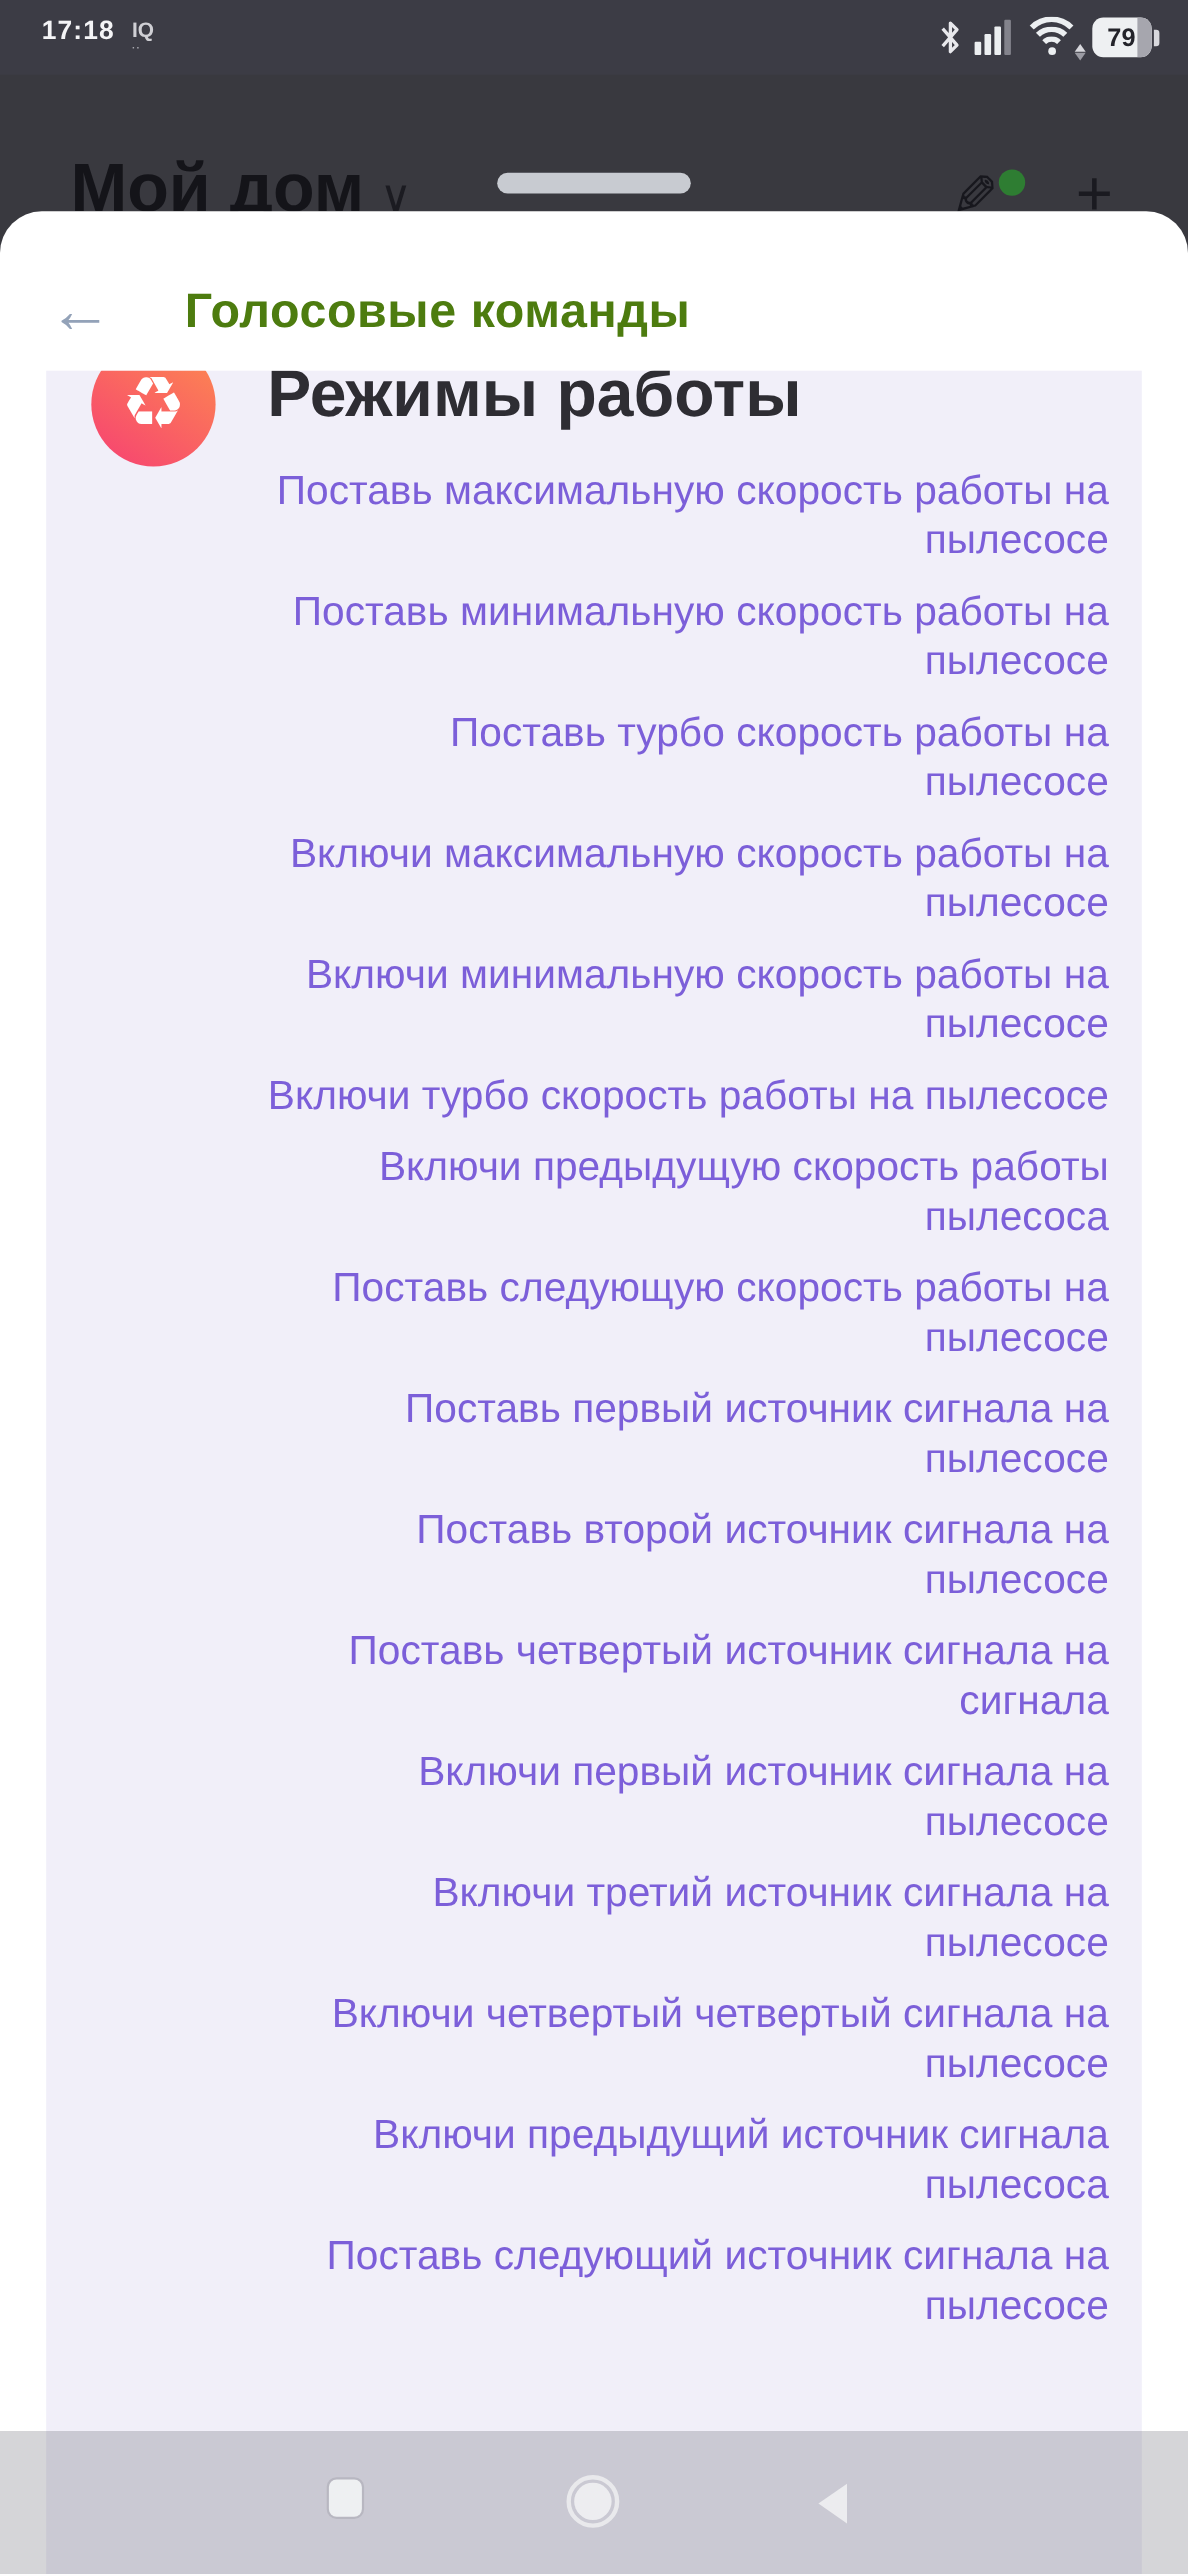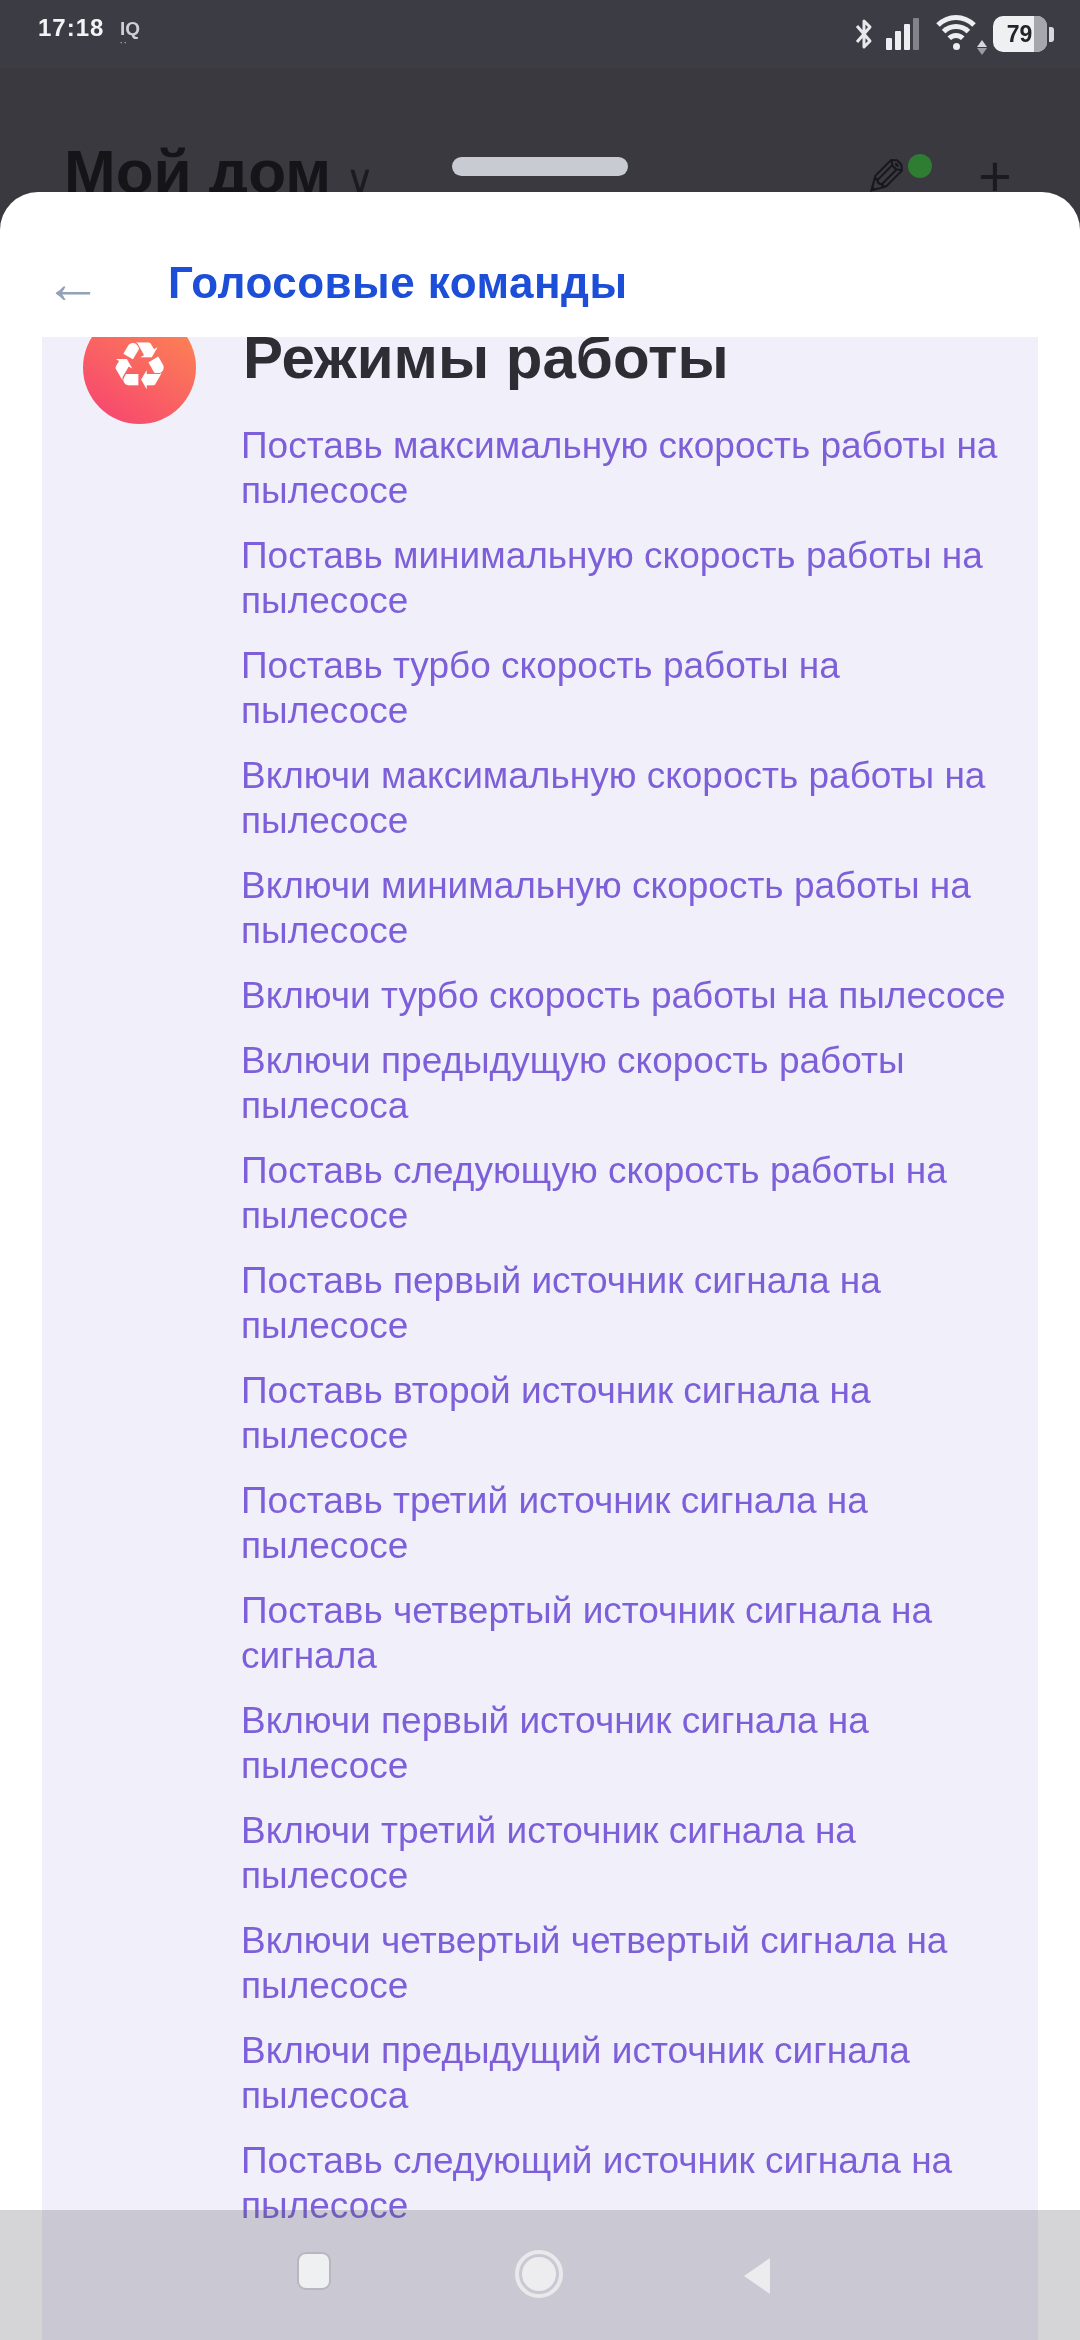--- a/index.html
+++ b/index.html
@@ -41,31 +41,31 @@
   .bg-dot{position:absolute;left:908px;top:86px;width:24px;height:24px;border-radius:50%;background:#2e7d32;}
   .bg-plus{position:absolute;left:978px;top:74px;font-size:58px;font-weight:300;color:#1a1a20;}
 
   .handle{position:absolute;left:452px;top:157px;width:176px;height:19px;border-radius:10px;background:#c8cbd1;z-index:20;}
 
   
   .sheet{position:absolute;left:0;top:192px;width:1080px;height:2148px;background:#ffffff;
          border-radius:38px 38px 0 0;z-index:10;overflow:hidden;}
   .sheet-header{position:relative;height:145px;display:flex;align-items:center;padding:37px 44px 0 44px;box-sizing:border-box;}
   .back-arrow{font-size:58px;color:#93a2b8;line-height:1;width:62px;flex:none;cursor:pointer;}
-  .sheet-title{font-size:44px;font-weight:700;color:#1d4ed8;margin-left:62px;letter-spacing:.5px;}
+  .sheet-title{font-size:44px;font-weight:700;color:#4d7c0f;margin-left:62px;letter-spacing:.5px;}
 
   .panel{position:absolute;left:42px;top:145px;width:996px;bottom:0;background:#f1eff9;overflow:hidden;}
   .section-head{position:relative;height:86px;}
   .section-icon{position:absolute;left:41px;top:-26px;width:113px;height:113px;border-radius:50%;
                 background:linear-gradient(215deg,#fd8b4f 0%,#f7486f 90%);
                 display:flex;align-items:center;justify-content:center;}
   .section-icon span{color:#fff;font-size:66px;line-height:1;transform:translateY(-2px);}
   .section-title{position:absolute;left:201px;top:-14px;font-size:60px;font-weight:700;color:#2e2d33;}
 
-  .command-list{padding:0 30px 0 199px;}
+  .command-list{padding:0 30px 0 199px;text-align:right;}
   .command{font-size:37px;line-height:45px;color:#7c5fd9;margin-bottom:20px;cursor:pointer;}
 
   
   .navbar{position:absolute;left:0;top:2210px;width:1080px;height:130px;background:rgba(88,88,100,0.25);z-index:50;}
   .nav-square{position:absolute;left:299px;top:44px;width:30px;height:34px;border-radius:7px;background:#eef0f2;box-shadow:0 0 0 2px rgba(130,130,140,.25);}
   .nav-circle{position:absolute;left:515px;top:40px;width:40px;height:40px;border:4px solid #e9e9ec;border-radius:50%;}
   .nav-circle::after{content:"";position:absolute;left:3px;top:3px;width:34px;height:34px;border-radius:50%;background:#ededf0;}
   .nav-triangle{position:absolute;left:744px;top:48px;width:0;height:0;
                 border-top:18px solid transparent;border-bottom:18px solid transparent;border-right:26px solid #ececef;}
 </style>
@@ -132,21 +132,20 @@
           <div class="command">Поставь максимальную скорость работы на пылесосе</div>
           <div class="command">Поставь минимальную скорость работы на пылесосе</div>
           <div class="command">Поставь турбо скорость работы на пылесосе</div>
           <div class="command">Включи максимальную скорость работы на пылесосе</div>
           <div class="command">Включи минимальную скорость работы на пылесосе</div>
           <div class="command">Включи турбо скорость работы на пылесосе</div>
           <div class="command">Включи предыдущую скорость работы пылесоса</div>
           <div class="command">Поставь следующую скорость работы на пылесосе</div>
           <div class="command">Поставь первый источник сигнала на пылесосе</div>
           <div class="command">Поставь второй источник сигнала на пылесосе</div>
-          <div class="command">Поставь третий источник сигнала на пылесосе</div>
           <div class="command">Поставь четвертый источник сигнала на сигнала</div>
           <div class="command">Включи первый источник сигнала на пылесосе</div>
           <div class="command">Включи третий источник сигнала на пылесосе</div>
           <div class="command">Включи четвертый четвертый сигнала на пылесосе</div>
           <div class="command">Включи предыдущий источник сигнала пылесоса</div>
           <div class="command">Поставь следующий источник сигнала на пылесосе</div>
         </div>
 
     </div>
   </div>

